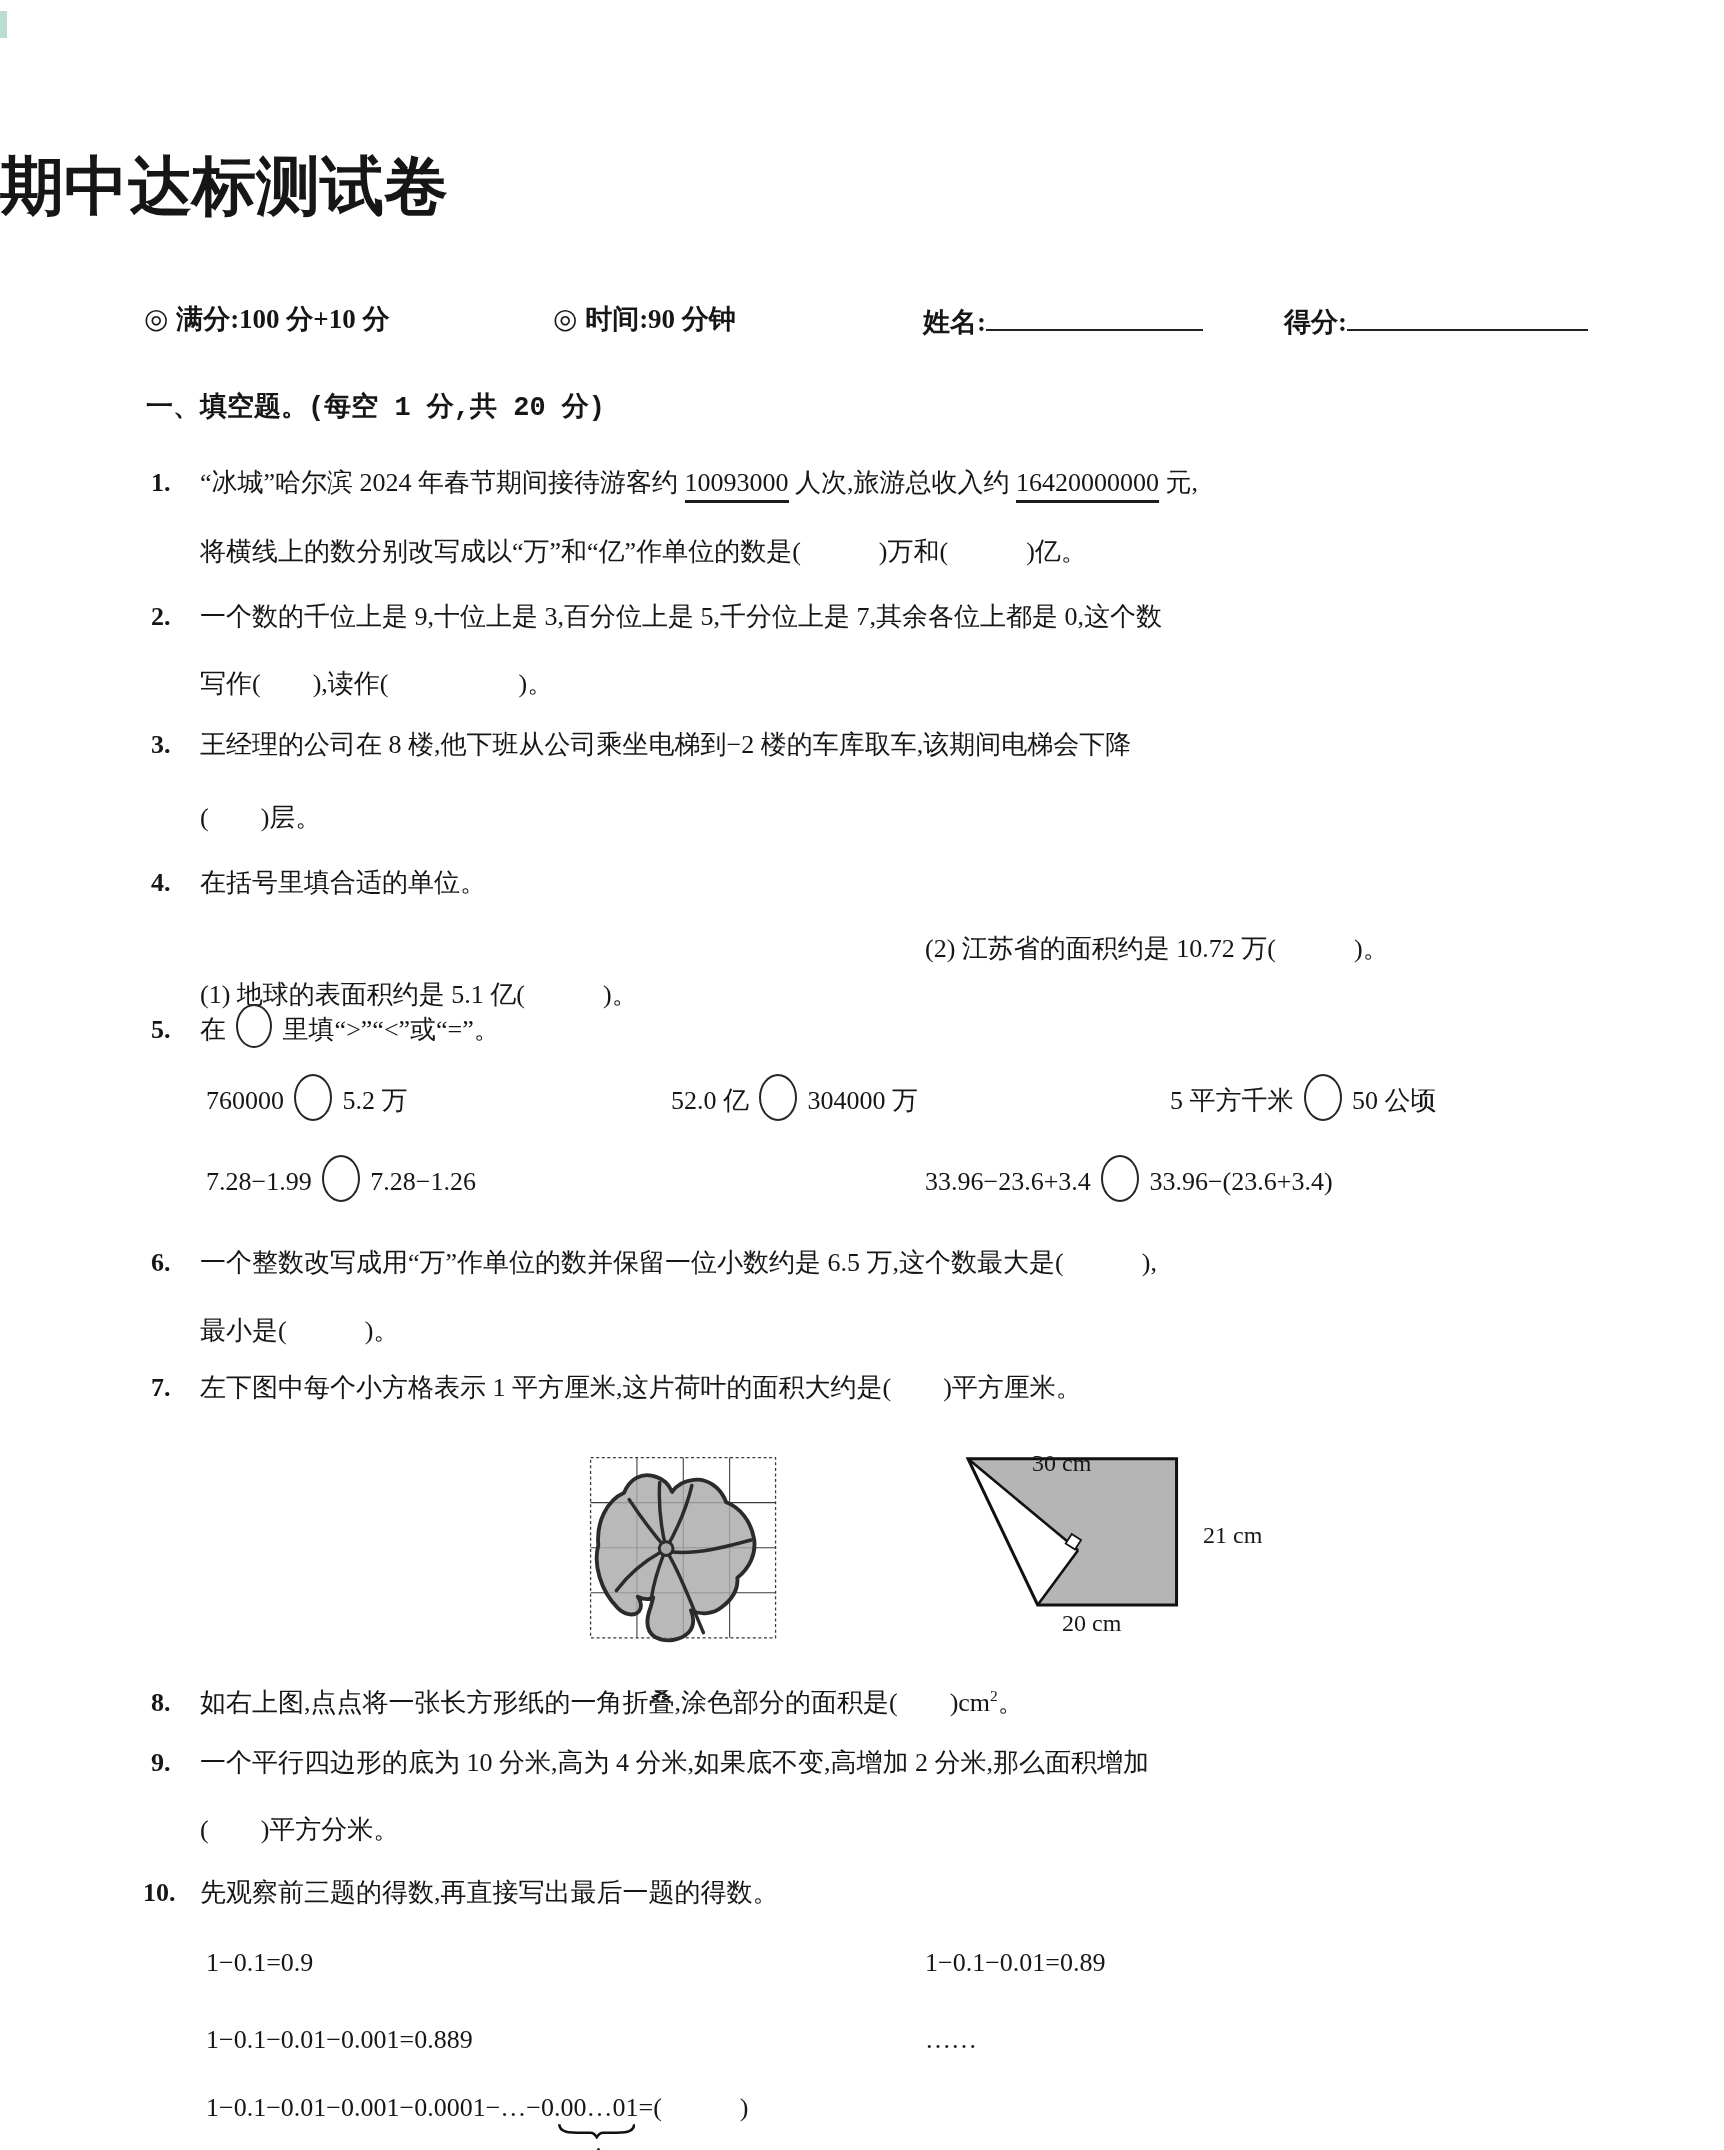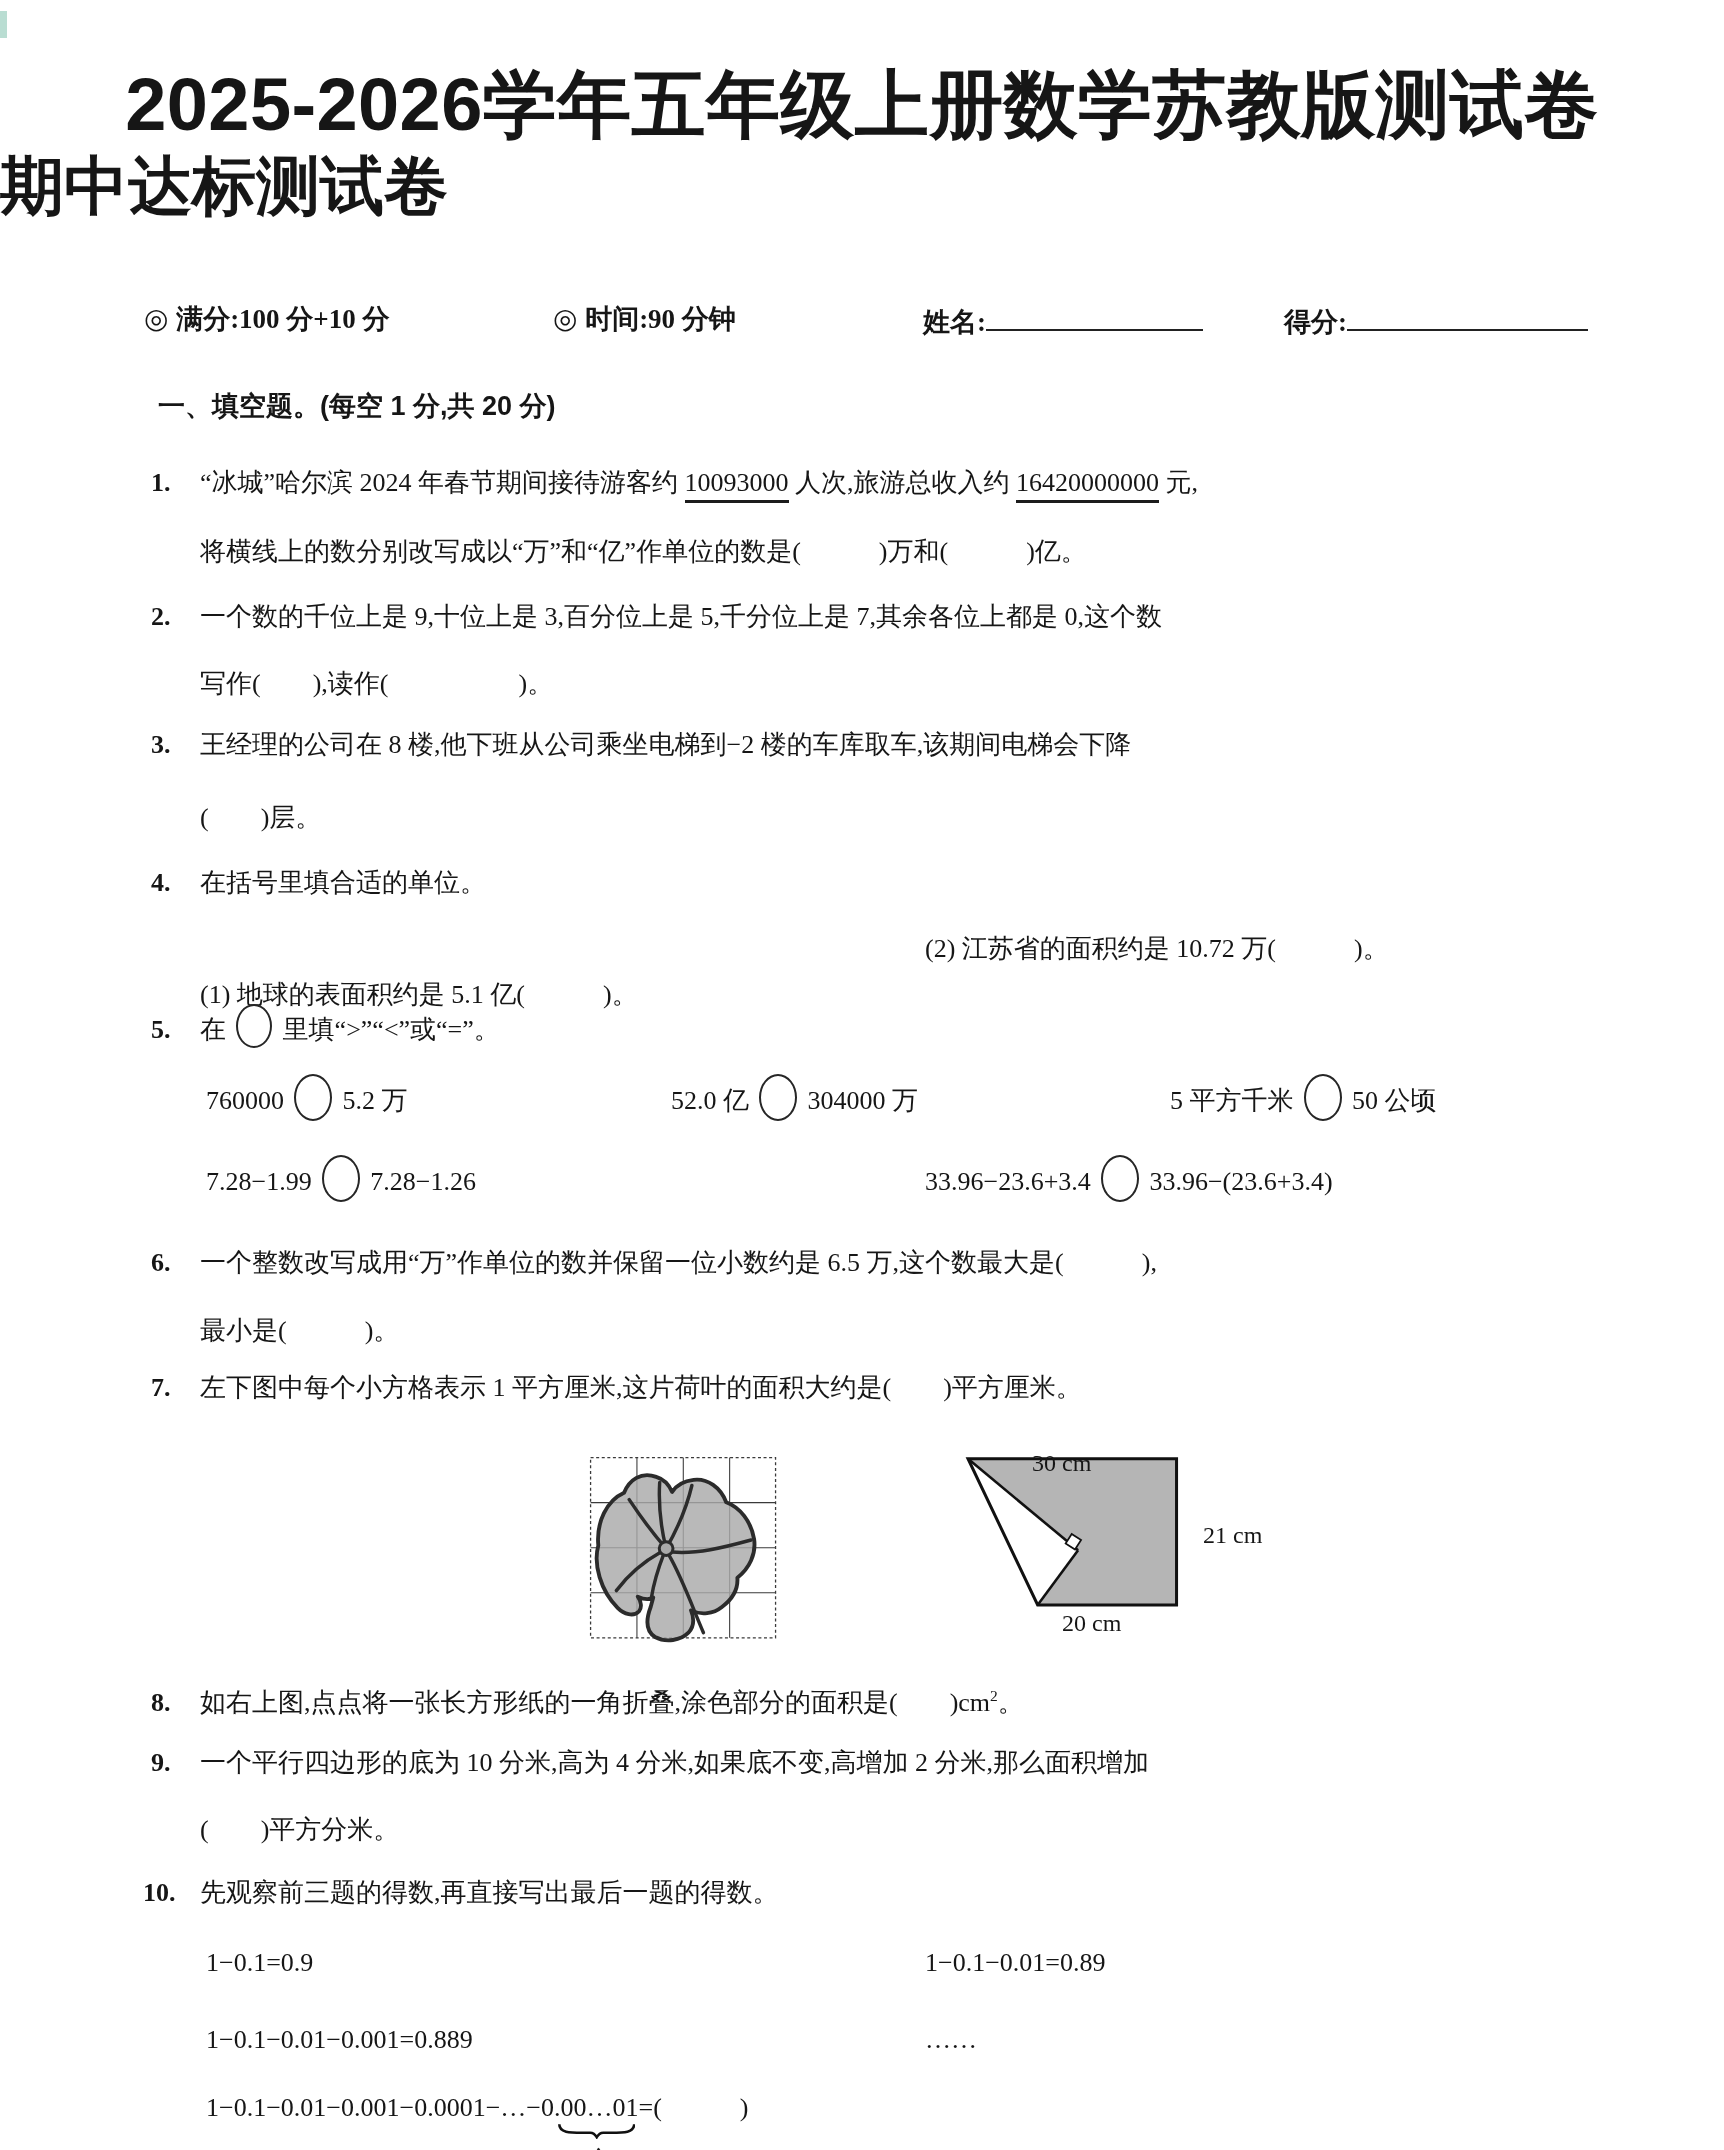--- a/index.html
+++ b/index.html
@@ -9,22 +9,22 @@
   .scanstrip{position:absolute;left:0;top:11.2px;width:6.9px;height:27px;background:#b9ddd2;}
   .title1{position:absolute;top:64px;left:0;width:100%;text-align:center;
           font-family:"Liberation Sans","DejaVu Sans",sans-serif;font-weight:900;
           font-size:74px;letter-spacing:0.4px;line-height:1.1;}
   .title2{position:absolute;top:151px;left:0;width:100%;
           font-family:"Liberation Sans","DejaVu Sans",sans-serif;font-weight:900;
           font-size:64px;line-height:1.1;}
   .meta{position:absolute;top:287px;font-size:27px;font-weight:600;white-space:pre;margin-top:14px;}
   .bullet{font-size:28px;margin-right:7.7px;}
   .uline{display:inline-block;border-bottom:2.2px solid #222;height:28px;vertical-align:baseline;}
-  .sec{position:absolute;top:388px;left:146px;font-family:Liberation Sans, sans-serif;
-       font-weight:800;font-size:27px;white-space:pre;margin-left:12px;}
+  .sec{position:absolute;top:388px;left:146px;font-family:Liberation Mono, monospace;
+       font-weight:800;font-size:27px;white-space:pre;}
   .ln{position:absolute;font-size:26px;line-height:36px;white-space:pre;}
   .qno{display:inline-block;min-width:49px;font-weight:700;}
   .qno2{min-width:57px;}
   .und{border-bottom:3px solid #1c1c1c;padding-bottom:2.6px;}
   .cmp{display:inline-block;width:32px;height:40px;border:2.2px solid #262626;border-radius:50%;
        vertical-align:-10.3px;margin:0 10.3px;background:#fff;}
   .cmpbig{width:34px;height:43px;vertical-align:-12px;}
   .sup{font-size:15.5px;vertical-align:super;}
   .figlabel{position:absolute;font-size:24px;white-space:pre;}
   .ubwrap{position:relative;display:inline-block;}
@@ -33,21 +33,20 @@
            font-size:22.4px;white-space:nowrap;}
   svg{display:block;}
 </style>
 </head>
 <body>
 
 <div class="page">
 
   <div class="scanstrip"></div>
 
-  <div class="title1">2025-2026学年五年级上册数学苏教版测试卷</div>
   <div class="title2">期中达标测试卷</div>
 
   <div class="meta" style="left:144px;"><span class="bullet">◎</span><span>满分:100 分+10 分</span></div>
   <div class="meta" style="left:553px;"><span class="bullet">◎</span><span>时间:90 分钟</span></div>
   <div class="meta" style="left:923px;"><span>姓名:</span><span class="uline" style="width:217px;"></span></div>
   <div class="meta" style="left:1284px;"><span>得分:</span><span class="uline" style="width:241px;"></span></div>
 
   <div class="sec">一、填空题。(每空 1 分,共 20 分)</div>
 
   <div class="ln" style="top:465px;left:151px;"><span class="qno">1.</span><span>“冰城”哈尔滨 2024 年春节期间接待游客约 </span><span class="und">10093000</span><span> 人次,旅游总收入约 </span><span class="und">16420000000</span><span> 元,</span></div>

